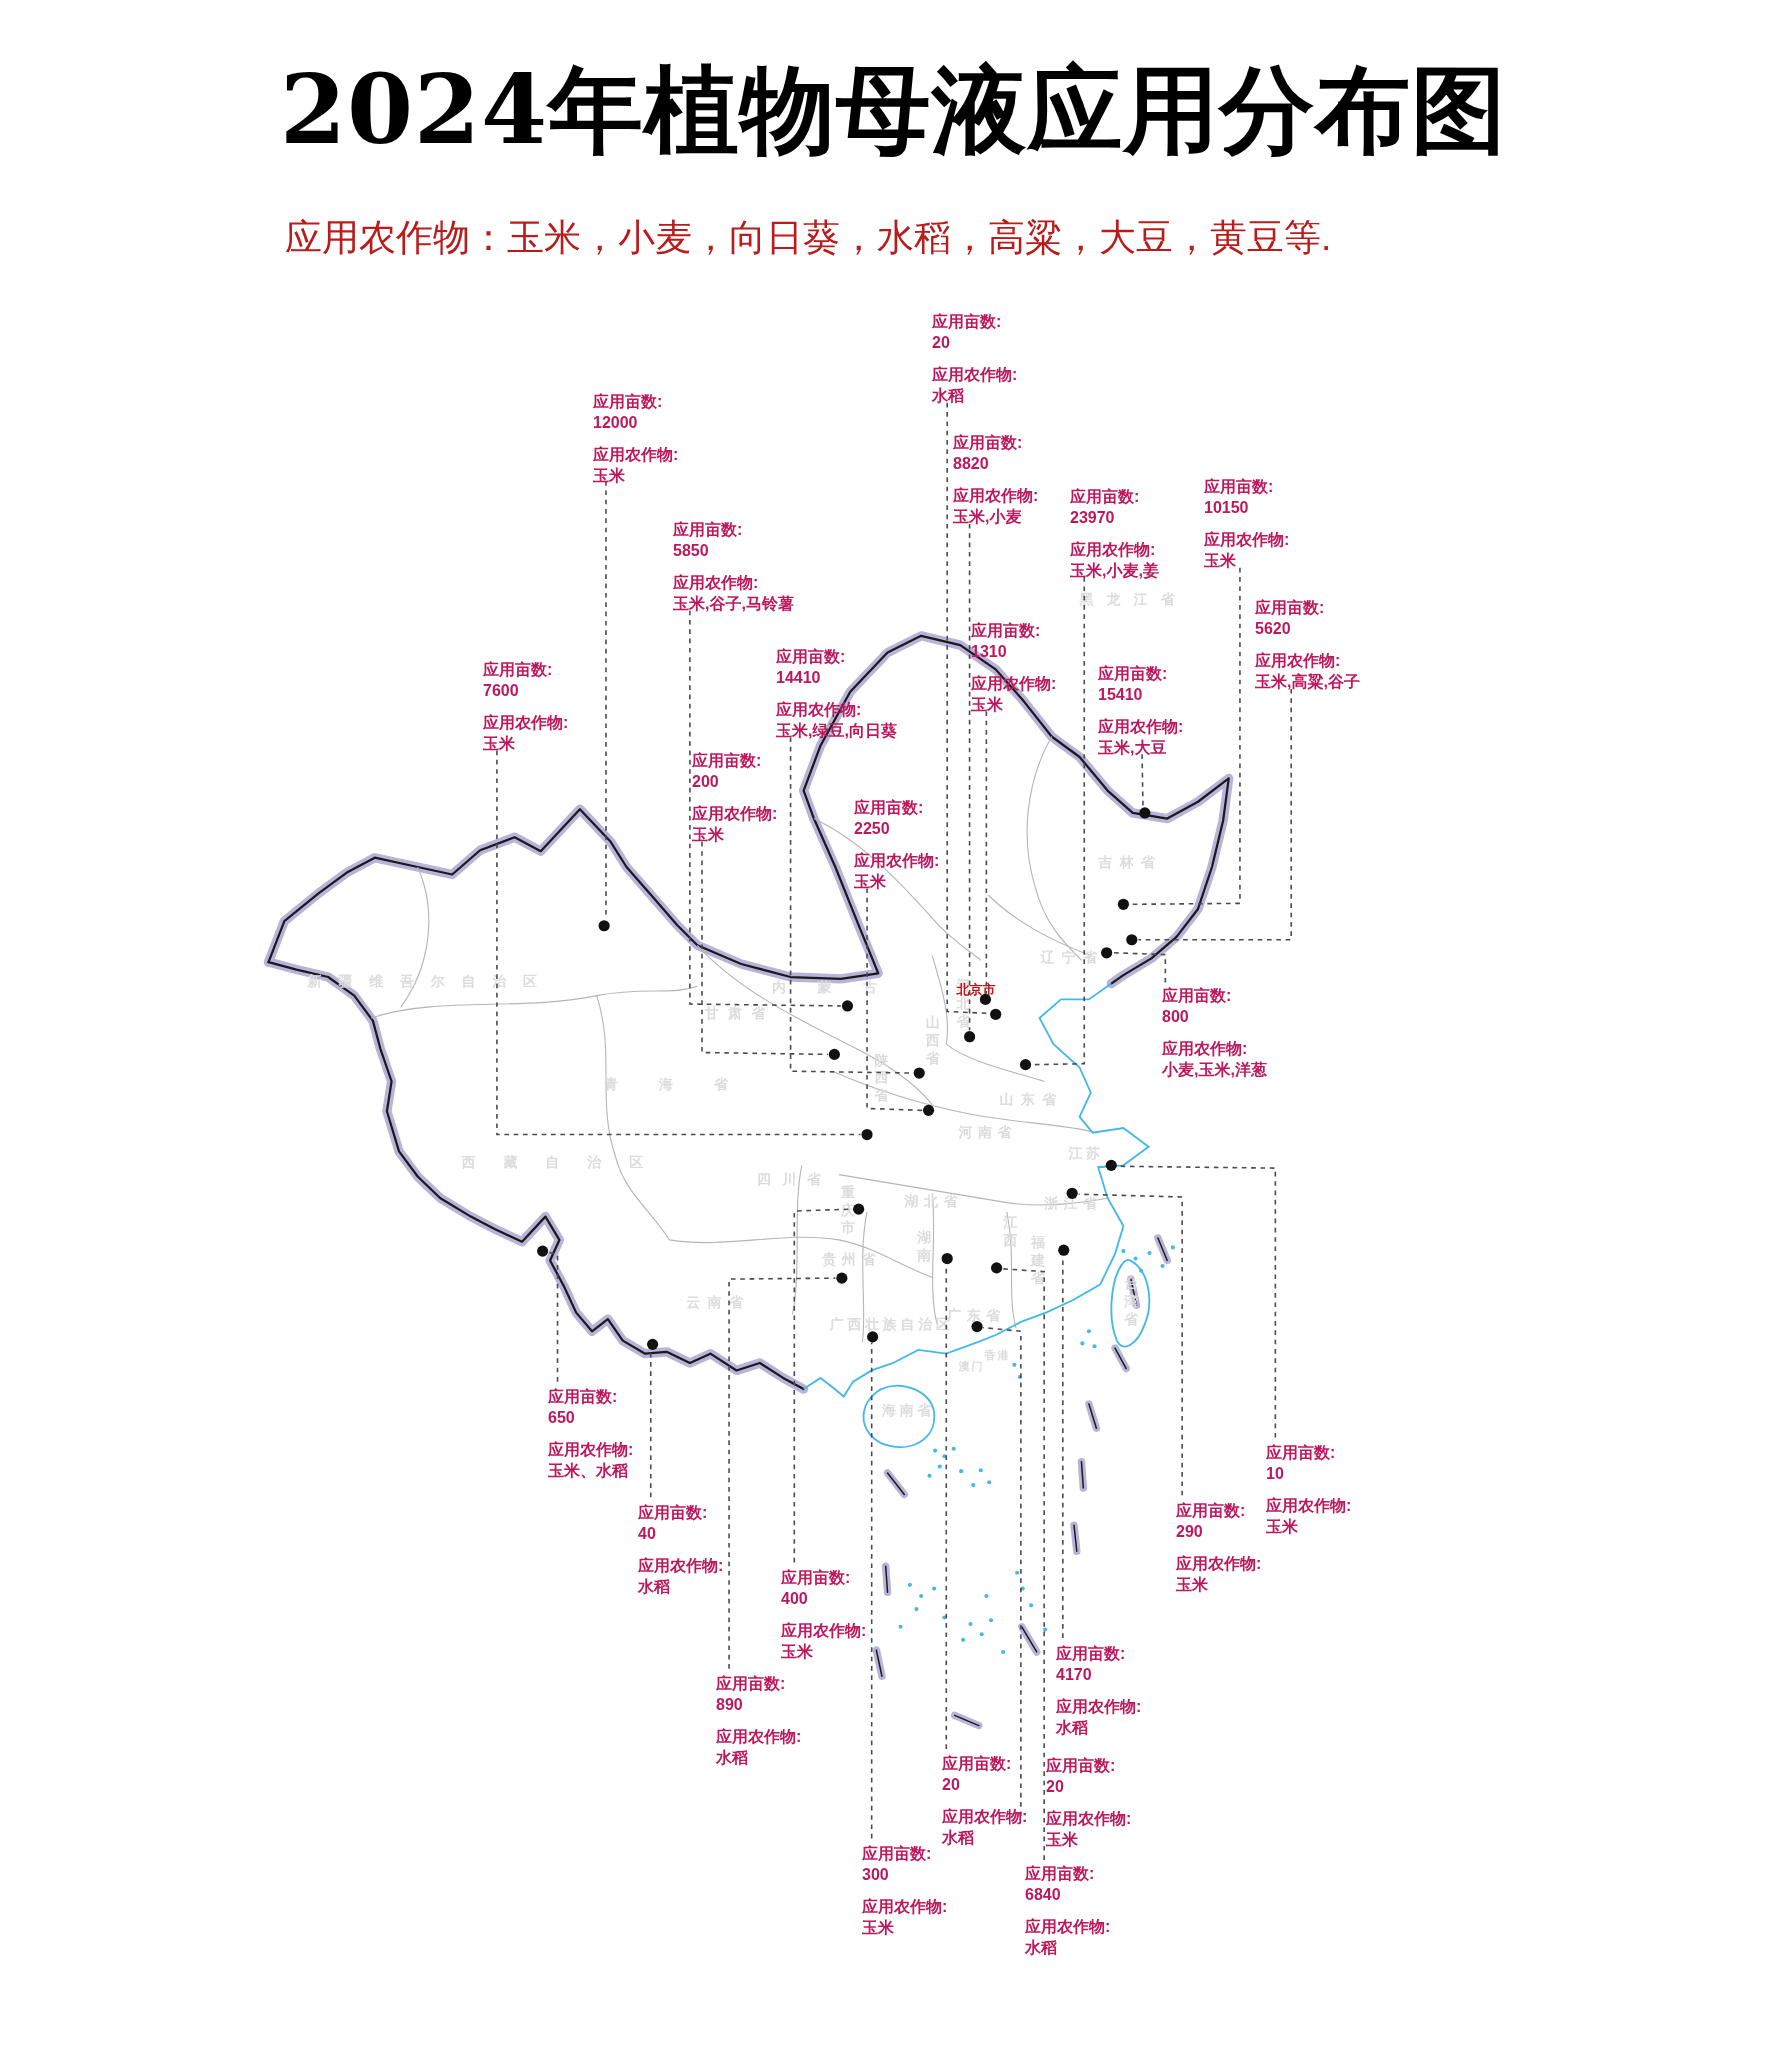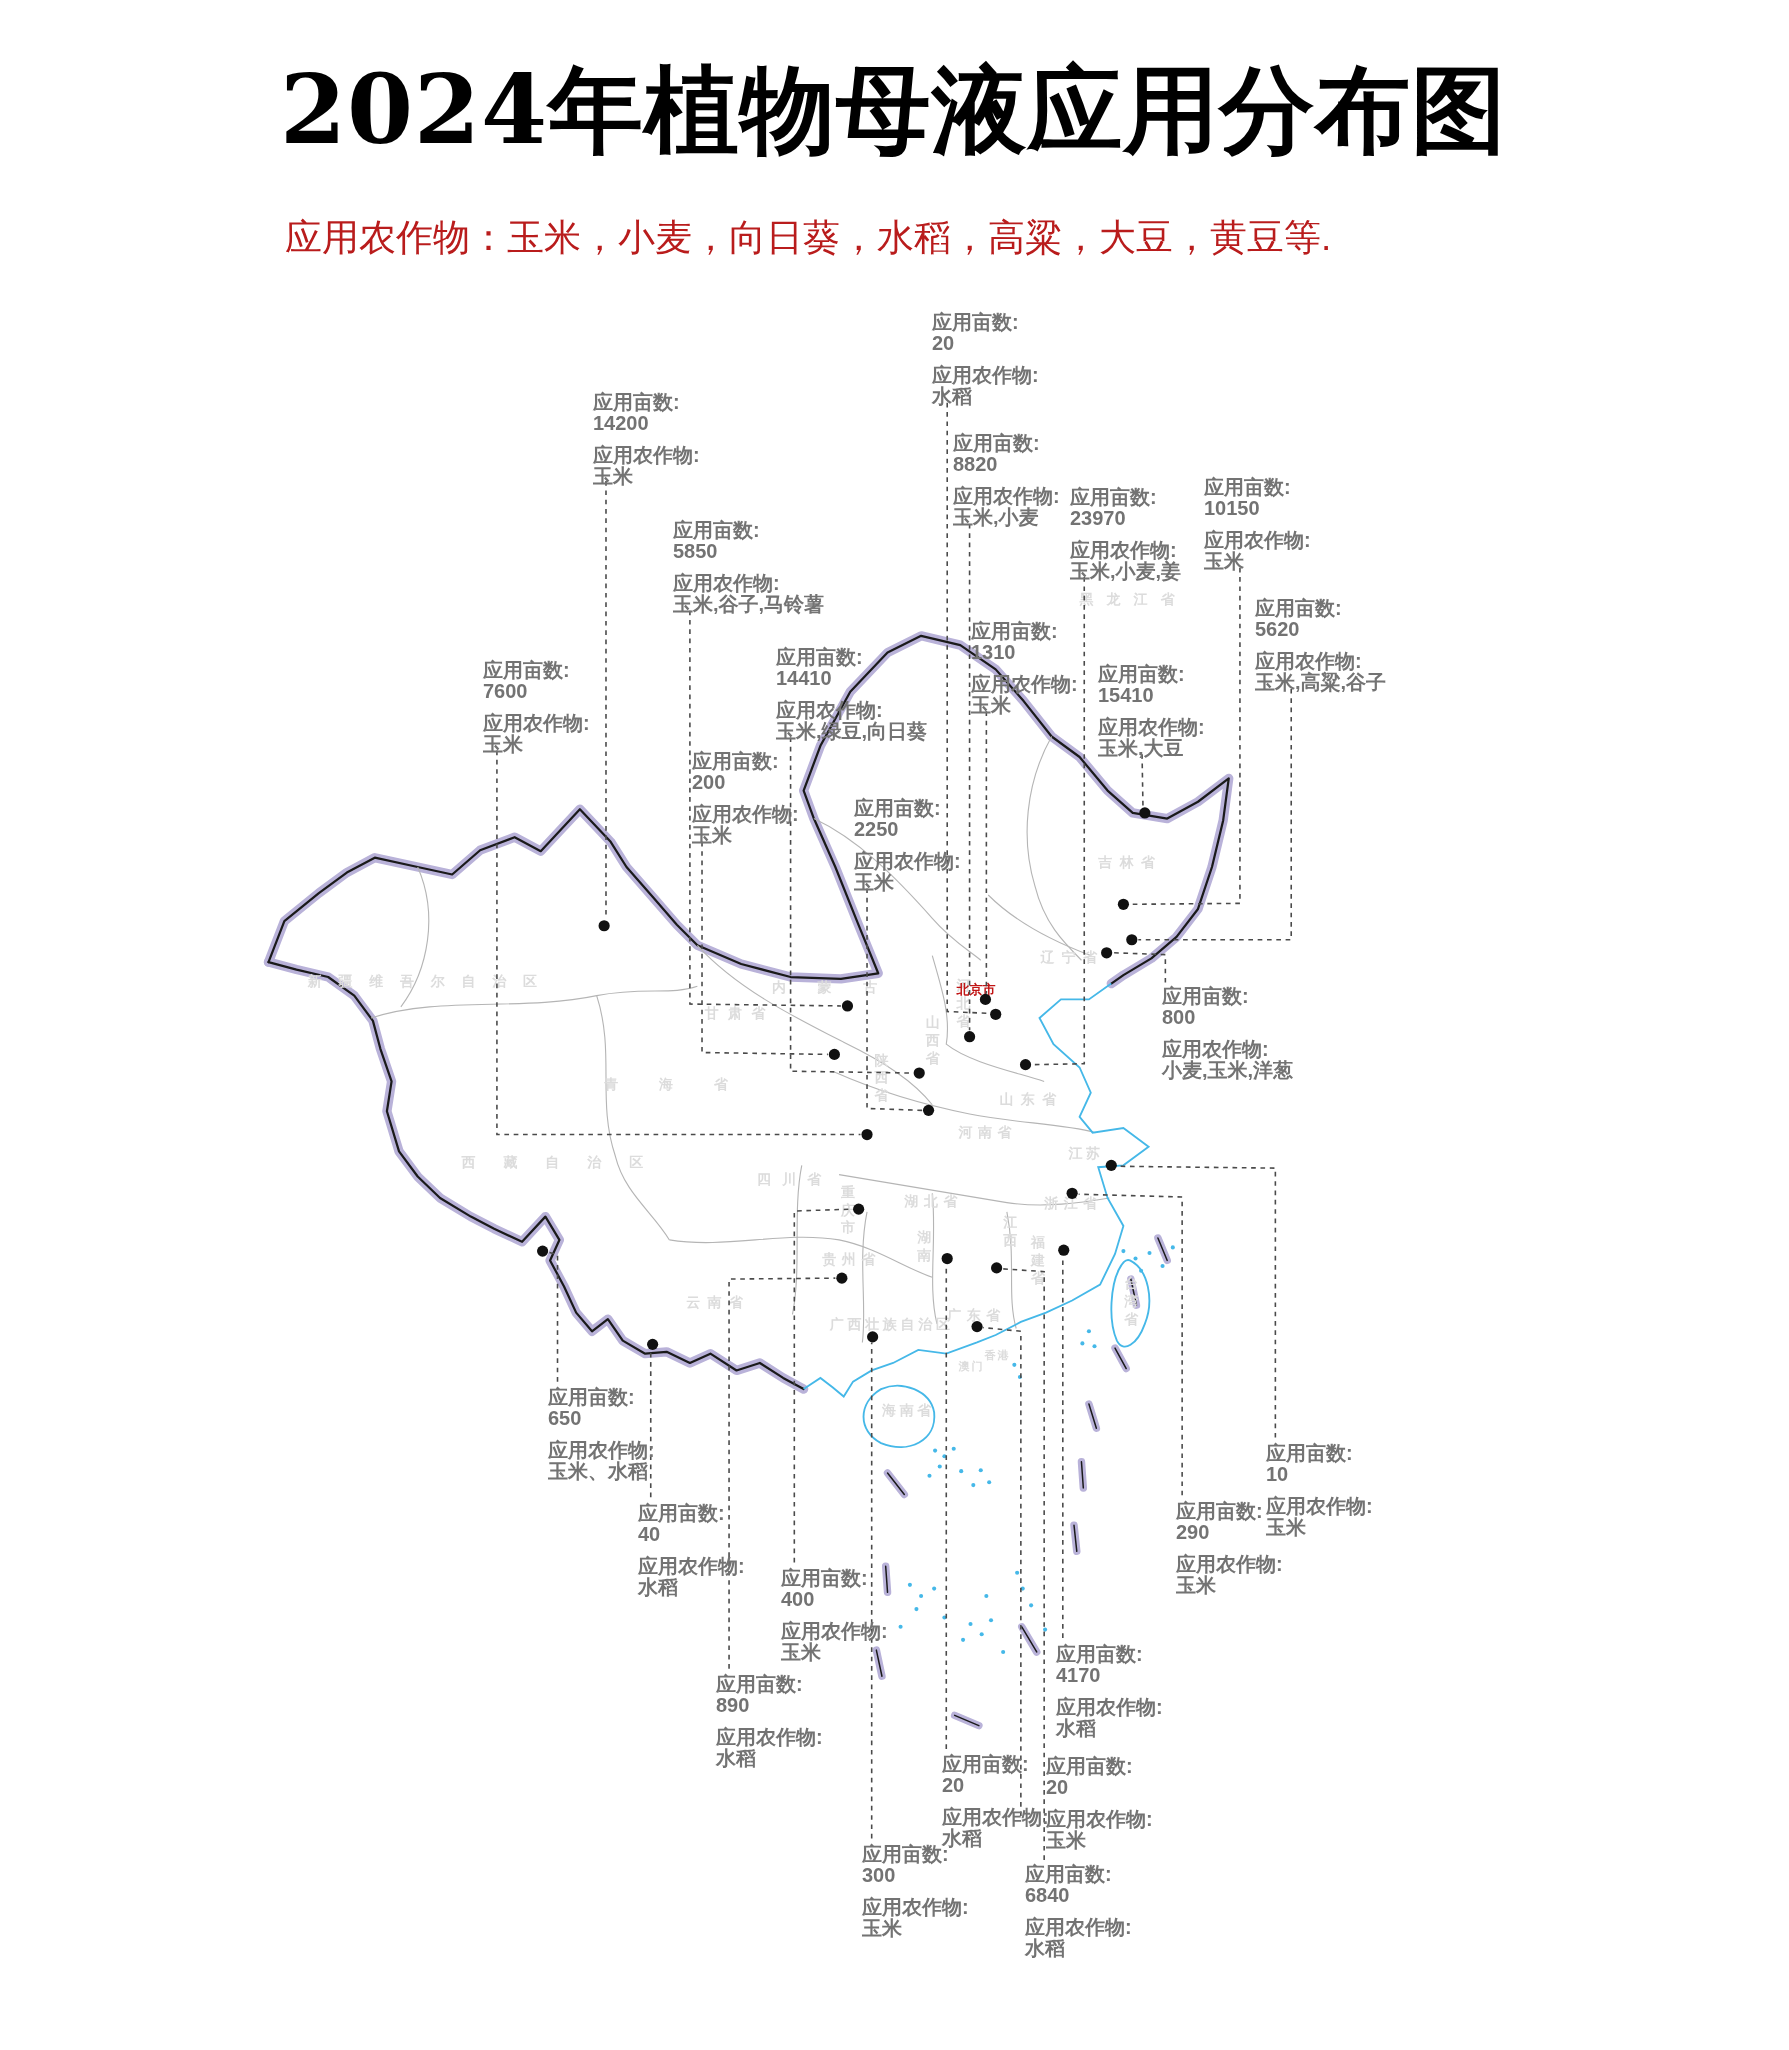--- a/index.html
+++ b/index.html
@@ -2,21 +2,21 @@
 <html style="font-size:15px"><head>
 <meta charset="utf-8">
 <style>
   html,body{margin:0;padding:0;background:#ffffff;}
   .stage{position:relative;width:1790px;height:2051px;background:#fff;overflow:hidden;
          font-family:"Liberation Sans",sans-serif;}
   .page-title{position:absolute;left:280px;top:48px;font-family:"DejaVu Serif","Liberation Serif",serif;
          font-size:95px;font-weight:700;color:#000;letter-spacing:0.9px;white-space:nowrap;}
   .page-subtitle{position:absolute;left:285px;top:213px;font-size:37px;color:#b91c1c;white-space:nowrap;}
   #map{position:absolute;left:0;top:0;width:1790px;height:2051px;}
-  .marker-label{position:absolute;font-size:20px;line-height:20.5px;color:#737373;white-space:nowrap;}
+  .marker-label{position:absolute;font-size:16px;line-height:20.5px;color:#be185d;white-space:nowrap;}
   .marker-label .fl{font-weight:700;}
   .marker-label .fv{font-weight:700;}
   .marker-label .gap{height:12px;}
 </style>
 </head>
 <body>
 
 <div class="stage">
 
   <svg id="map" viewBox="0 0 1920 2200" xmlns="http://www.w3.org/2000/svg">
@@ -237,21 +237,21 @@
         <circle cx="1192" cy="1250" r="6" fill="#111111"></circle>
       </g>
   </svg>
 
   <div class="page-title">2024年植物母液应用分布图</div>
   <div class="page-subtitle">应用农作物：玉米，小麦，向日葵，水稻，高粱，大豆，黄豆等.</div>
 
   <div id="labels-layer">
   <div class="marker-label" style="left: 593px; top: 392px;">
     <div class="fl">应用亩数:</div>
-    <div class="fv">14200</div>
+    <div class="fv">12000</div>
     <div class="gap"></div>
     <div class="fl">应用农作物:</div>
     <div class="fv">玉米</div>
   </div>
 
   <div class="marker-label" style="left: 932px; top: 312px;">
     <div class="fl">应用亩数:</div>
     <div class="fv">20</div>
     <div class="gap"></div>
     <div class="fl">应用农作物:</div>

